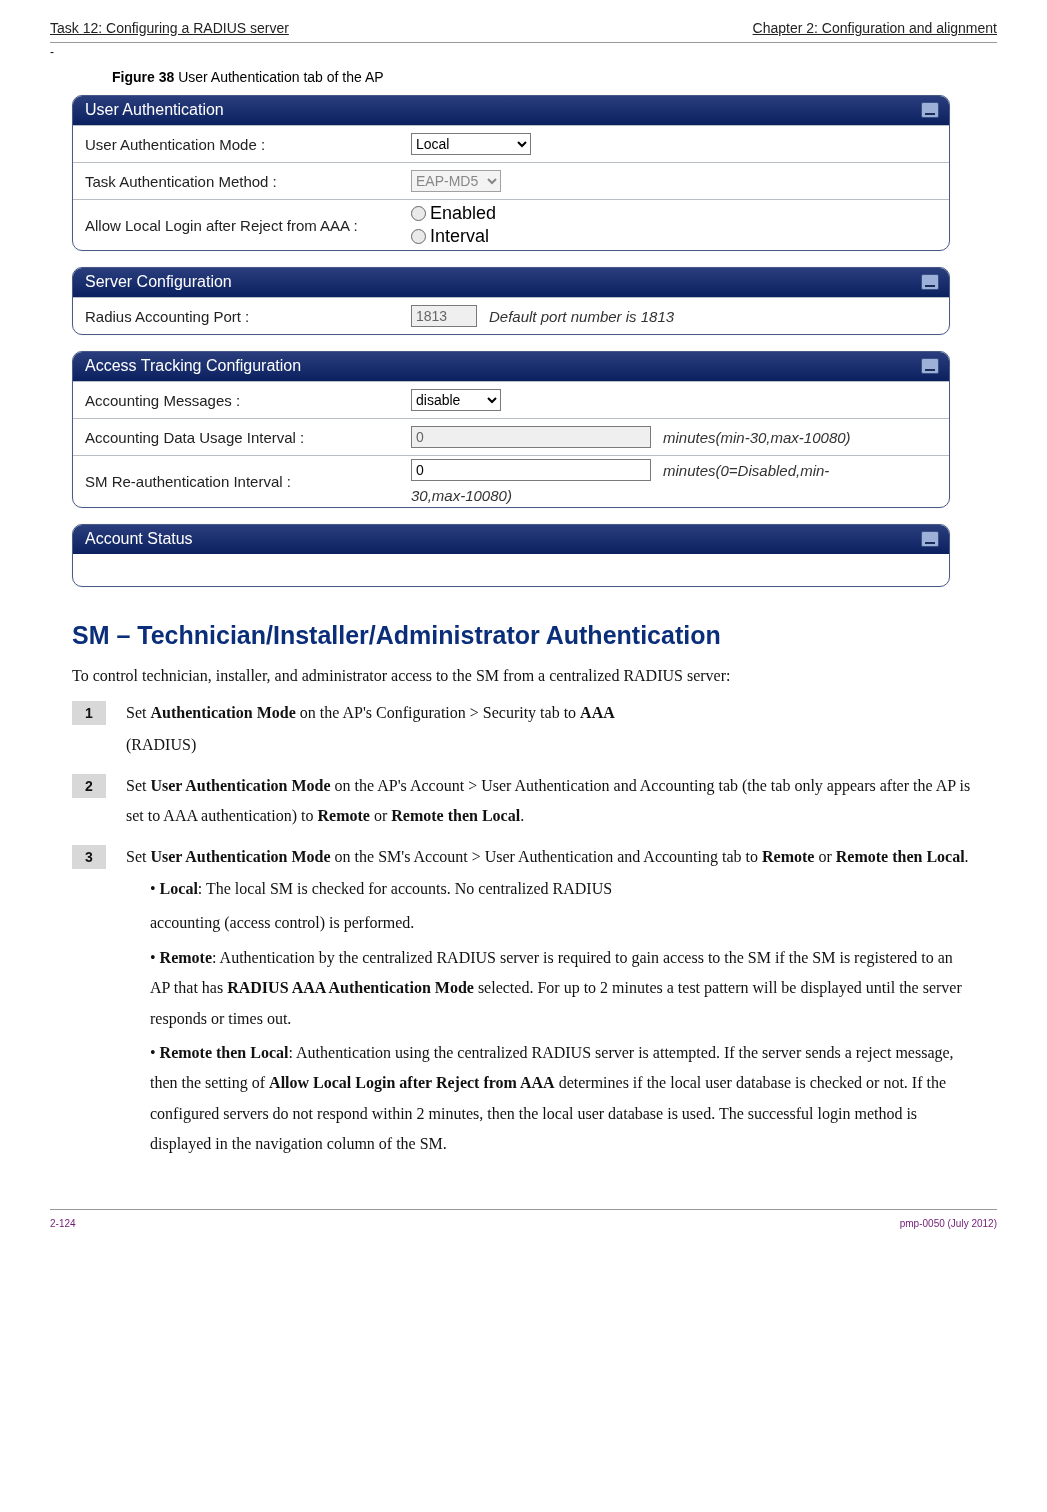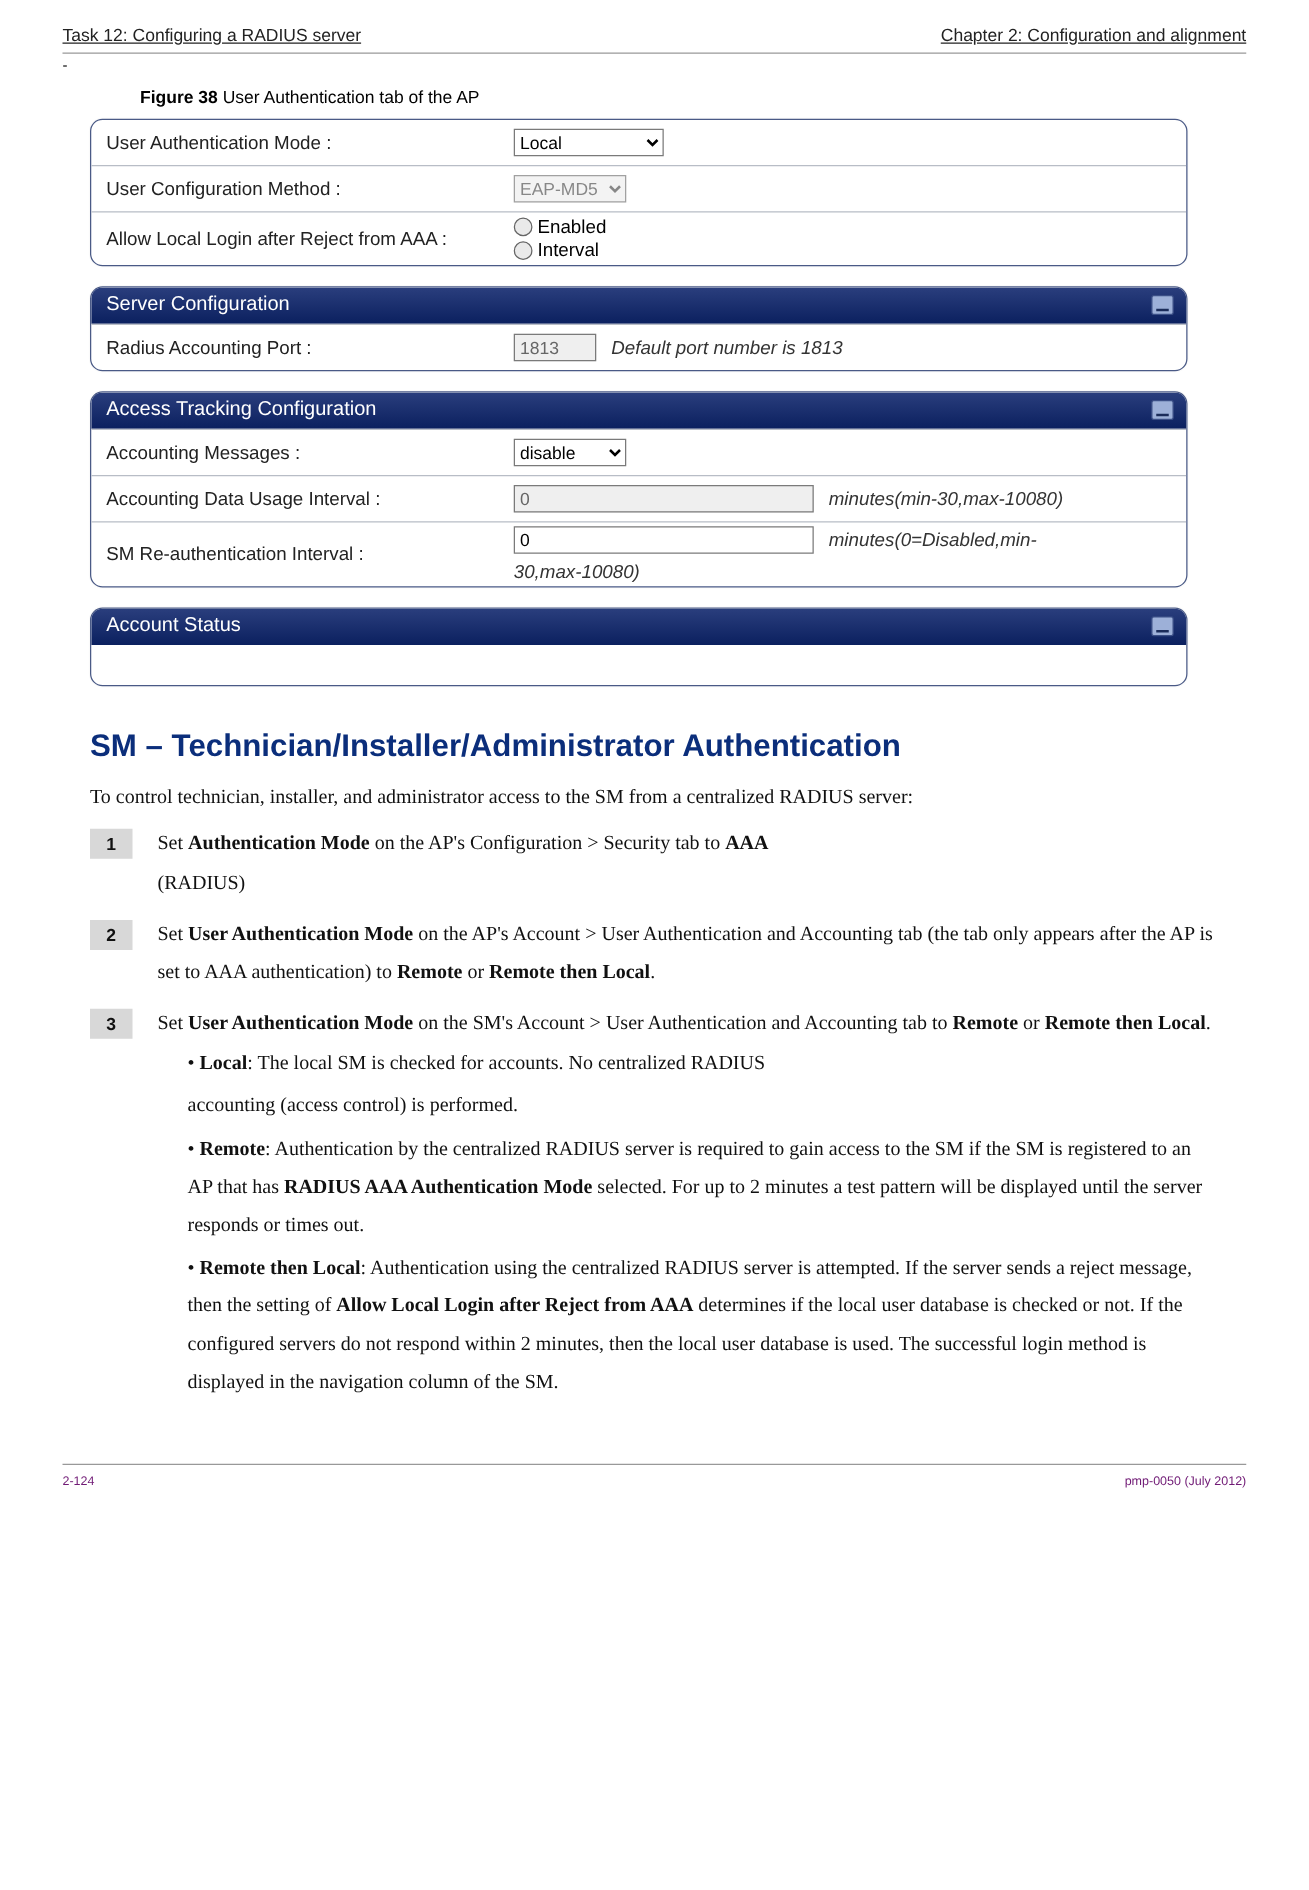--- a/index.html
+++ b/index.html
@@ -120,21 +120,21 @@
     box-sizing: border-box;
     border: 1px solid #7a7a7a;
     background: #fff;
   }
   select { width: 120px; }
   select.narrow { width: 90px; background:#efefef; color:#555; }
   input[type="text"] { width: 66px; padding: 1px 4px; }
   input[type="text"].wide { width: 240px; }
   input[type="text"][disabled] { background:#efefef; color:#666; }
   .radio-col { display: flex; flex-direction: column; gap: 2px; }
-  .radio-line { display:flex; align-items:center; gap:4px; font-size:15px; }
+  .radio-line { display:flex; align-items:center; gap:4px; font-size:18px; }
   .radio-dot {
     width: 13px; height:13px; border-radius:50%;
     border:1px solid #666; background:#eaeaea;
   }
   .panel .body-empty { height: 32px; }
 
   
   h2.section {
     font-family: Arial, sans-serif;
     font-weight: bold;
@@ -204,30 +204,34 @@
 <hr class="topline">
 <div class="dash">-</div>
 
 <div class="fig-caption">
   <b>Figure 38</b><span>  User Authentication tab of the AP</span>
 </div>
 
 <div class="ui-wrap">
 
   <div class="panel">
+    <div class="panel-header">
+      <span>User Authentication</span>
+      <span class="min"></span>
+    </div>
     <div class="row">
       <div class="label">User Authentication Mode :</div>
       <div class="ctrl">
         <select>
           <option>Local</option>
         </select>
       </div>
     </div>
     <div class="row">
-      <div class="label">User Configuration Method :</div>
+      <div class="label">Task Authentication Method :</div>
       <div class="ctrl">
         <select class="narrow" disabled="">
           <option>EAP-MD5</option>
         </select>
       </div>
     </div>
     <div class="row">
       <div class="label">Allow Local Login after Reject from AAA :</div>
       <div class="ctrl">
         <div class="radio-col">

